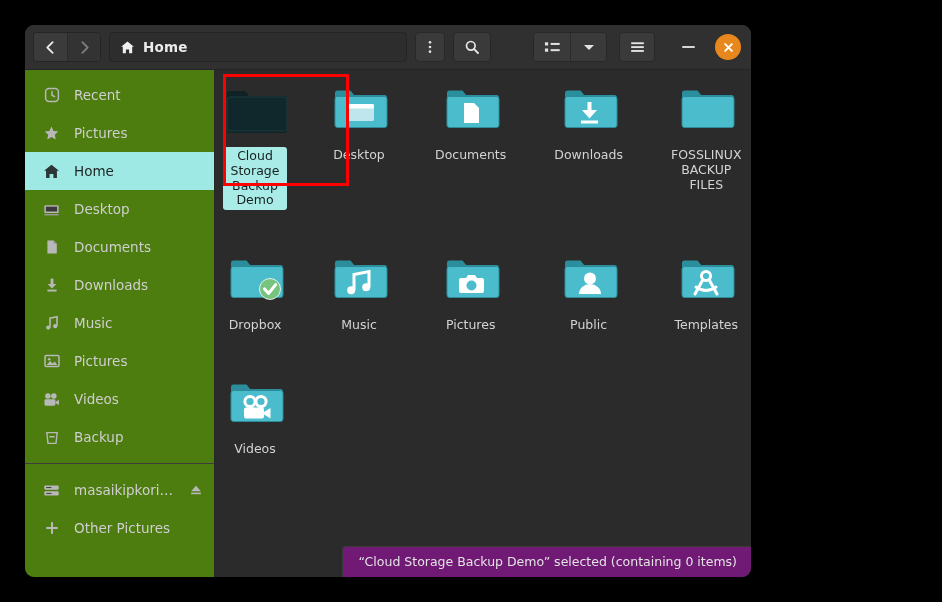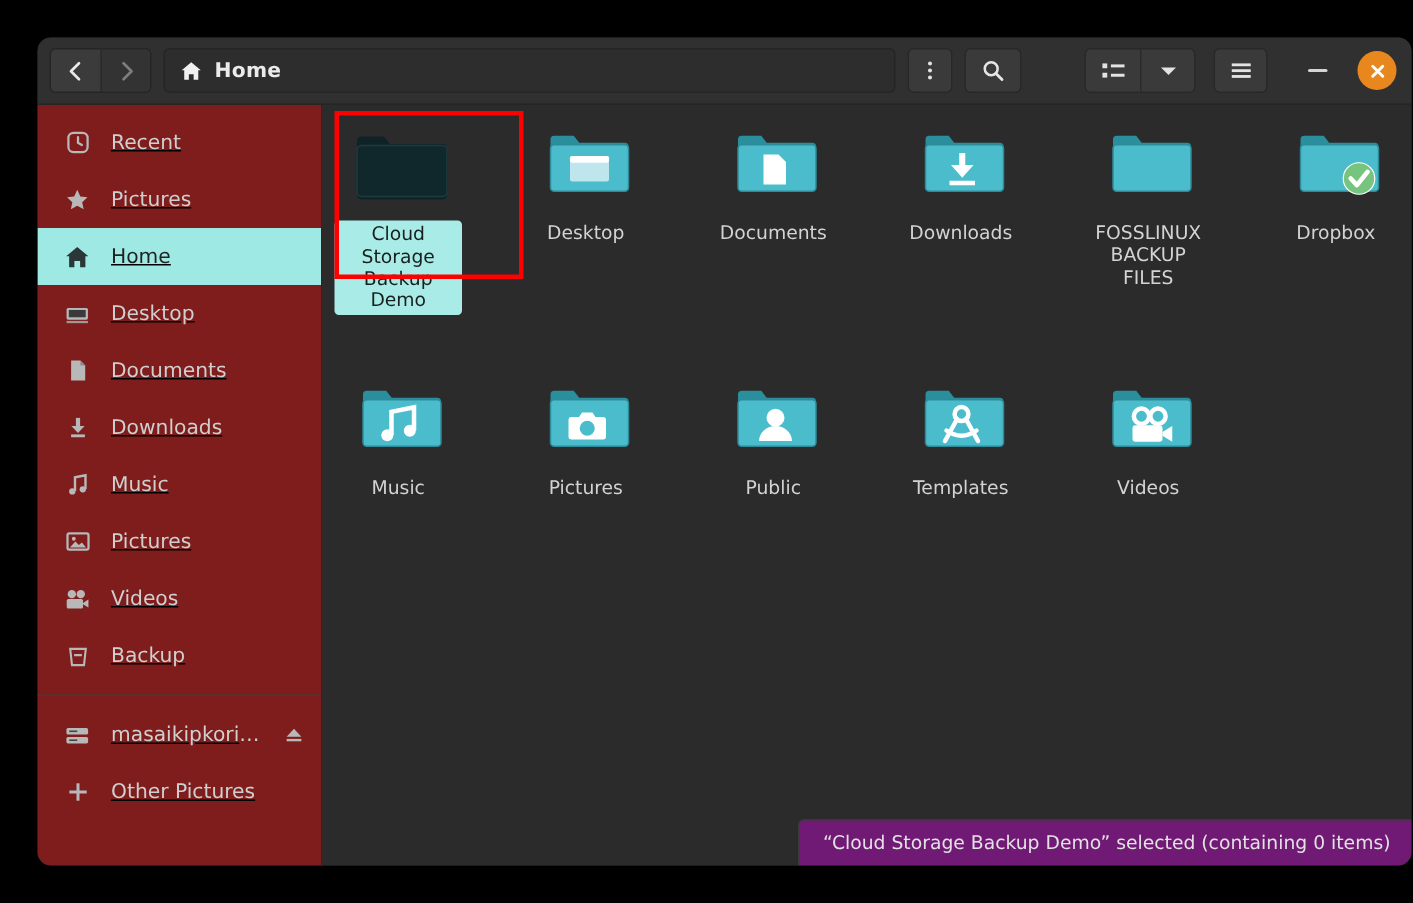--- a/index.html
+++ b/index.html
@@ -10,21 +10,21 @@
     background: #000000;
     font-family: "DejaVu Sans", sans-serif;
     overflow: hidden;
   }
 
   
   #window {
     position: absolute;
     left: 25px;
     top: 25px;
-    width: 916px;
+    width: 726px;
     height: 552px;
     background: #353535;
     border-radius: 9px;
     overflow: hidden;
     display: flex;
     flex-direction: column;
   }
 
   
   #headerbar {
@@ -140,26 +140,25 @@
   #body {
     flex: 1;
     display: flex;
     min-height: 0;
   }
 
   
   #sidebar {
     width: 190px;
     min-width: 190px;
-    background: #7f1d1d;
+    background: #4d7c0f;
     border-right: 1px solid #272727;
     padding-top: 6px;
     display: flex;
     flex-direction: column;
-    text-decoration: underline;
   }
   .side-item {
     height: 38px;
     display: flex;
     align-items: center;
     padding: 0 10px 0 18px;
     gap: 14px;
     color: #cfcfcf;
     font-size: 13.5px;
     cursor: default;
@@ -185,21 +184,21 @@
   
   #content {
     flex: 1;
     background: #2b2b2b;
     position: relative;
     padding: 10px 8px 0 8px;
     min-width: 0;
   }
   #grid {
     display: grid;
-    grid-template-columns: repeat(6, 1fr);
+    grid-template-columns: repeat(5, 1fr);
     row-gap: 6px;
     column-gap: 0px;
     align-content: start;
     gap: 40px;
   }
   .item {
     display: flex;
     flex-direction: column;
     align-items: center;
     padding-top: 4px;

